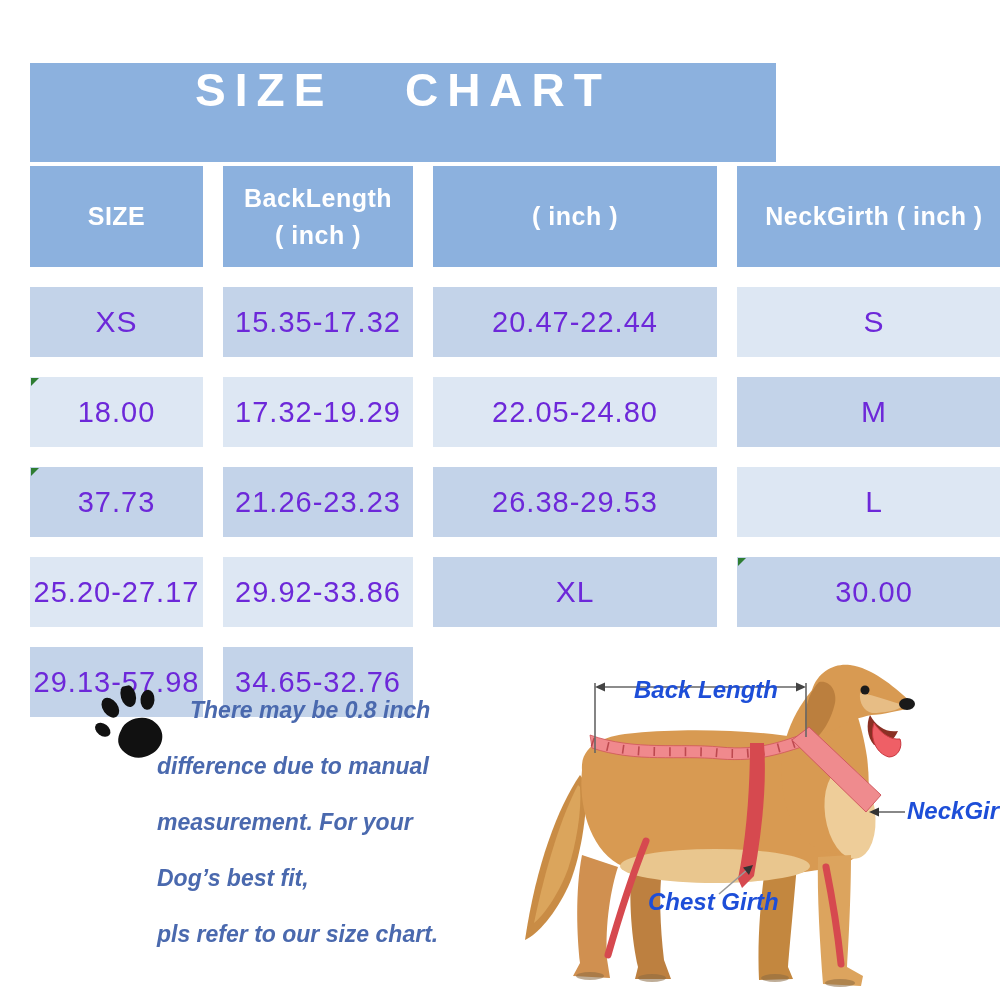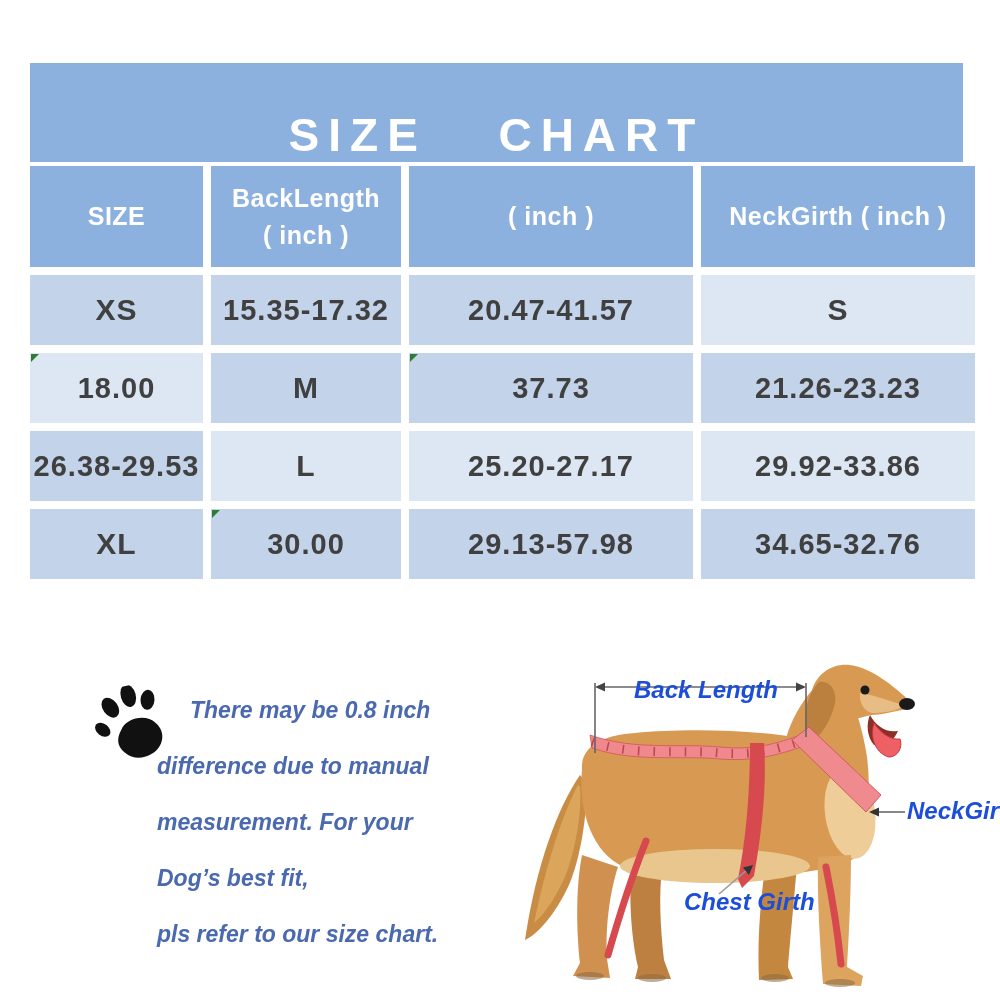--- a/index.html
+++ b/index.html
@@ -1,54 +1,54 @@
 <!DOCTYPE html>
 <html><head>
 <meta charset="utf-8">
 <style>
   * { margin:0; padding:0; box-sizing:border-box; }
   html,body { width:1000px; height:1000px; background:#ffffff; overflow:hidden;
               font-family:"Liberation Sans", sans-serif; }
   #screen { position:relative; width:1000px; height:1000px; background:#fff; }
 
   
-  .banner { position:absolute; left:30px; top:63px; width:933px; height:99px;
-            background:#8cb1de; display:flex; align-items:flex-end; justify-content:center; }
+  .banner { position:absolute; left:30px; top:63px; width:746px; height:99px;
+            background:#8cb1de; display:flex; align-items:flex-start; justify-content:center; }
   .title  { color:#ffffff; font-size:46px; font-weight:bold; letter-spacing:9px;
             word-spacing:14px; white-space:pre; }
 
   
   .grid { position:absolute; left:30px; top:166px; width:933px;
           display:grid; grid-template-columns:173px 190px 284px 274px;
-          grid-template-rows:101px 70px 70px 70px 70px 70px; gap:8px; background:#fff; }
+          grid-template-rows:101px 70px 70px 70px 70px 70px; gap:20px; background:#fff; }
   .th { background:#8cb1de; color:#ffffff; display:flex; flex-direction:column;
         align-items:center; justify-content:center; font-weight:bold; font-size:25px;
         line-height:1.45; letter-spacing:0.5px; }
   .td { display:flex; align-items:center; justify-content:center; position:relative;
-        color:#404040; font-weight:bold; font-size:29px; letter-spacing:1px; }
+        color:#6d28d9; font-weight:normal; font-size:29px; letter-spacing:1px; }
   .td.size { font-size:30px; }
   .row-dark  { background:#c3d3e9; }
   .row-light { background:#dde7f3; }
   .corner-marker { position:absolute; left:1px; top:1px; width:0; height:0;
         border-left:8px solid #2e7d32; border-bottom:8px solid transparent; }
 
   
   .paw { position:absolute; left:95px; top:685px; transform:rotate(-12deg); }
   .note { position:absolute; left:157px; top:697px; width:300px; }
   .note-line { color:#4a69ae; font-size:23px; font-weight:bold; font-style:italic;
                margin-bottom:29px; white-space:nowrap; }
   .note-line:first-child { padding-left:33px; }
 
   
   .dog-svg { position:absolute; left:520px; top:645px; }
   .dim-label { position:absolute; color:#1d4ed8; font-size:24px; font-weight:bold;
                font-style:italic; white-space:nowrap; }
   #back-length-label { left:622px; top:676px; width:168px; text-align:center; }
   #neck-girth-label  { left:907px; top:797px; }
-  #chest-girth-label { left:684px; top:888px; }
+  #chest-girth-label { left:648px; top:888px; }
 </style>
 </head>
 <body>
 
 <div id="screen">
 
   <div class="banner">
     <div class="title">SIZE  CHART</div>
   </div>
 
@@ -63,27 +63,29 @@
     </div>
     <div class="th">
       <div>( inch )</div>
     </div>
     <div class="th">
       <div>NeckGirth ( inch )</div>
     </div>
 
     <div class="td size row-dark">XS</div>
     <div class="td row-dark">15.35-17.32</div>
-    <div class="td row-dark">20.47-41.57</div>
+    <div class="td row-dark">20.47-22.44</div>
 
     <div class="td size row-light">S</div>
     <div class="td row-light">
       <span class="corner-marker"></span>
       <span>18.00</span>
     </div>
+    <div class="td row-light">17.32-19.29</div>
+    <div class="td row-light">22.05-24.80</div>
 
     <div class="td size row-dark">M</div>
     <div class="td row-dark">
       <span class="corner-marker"></span>
       <span>37.73</span>
     </div>
     <div class="td row-dark">21.26-23.23</div>
     <div class="td row-dark">26.38-29.53</div>
 
     <div class="td size row-light">L</div>

